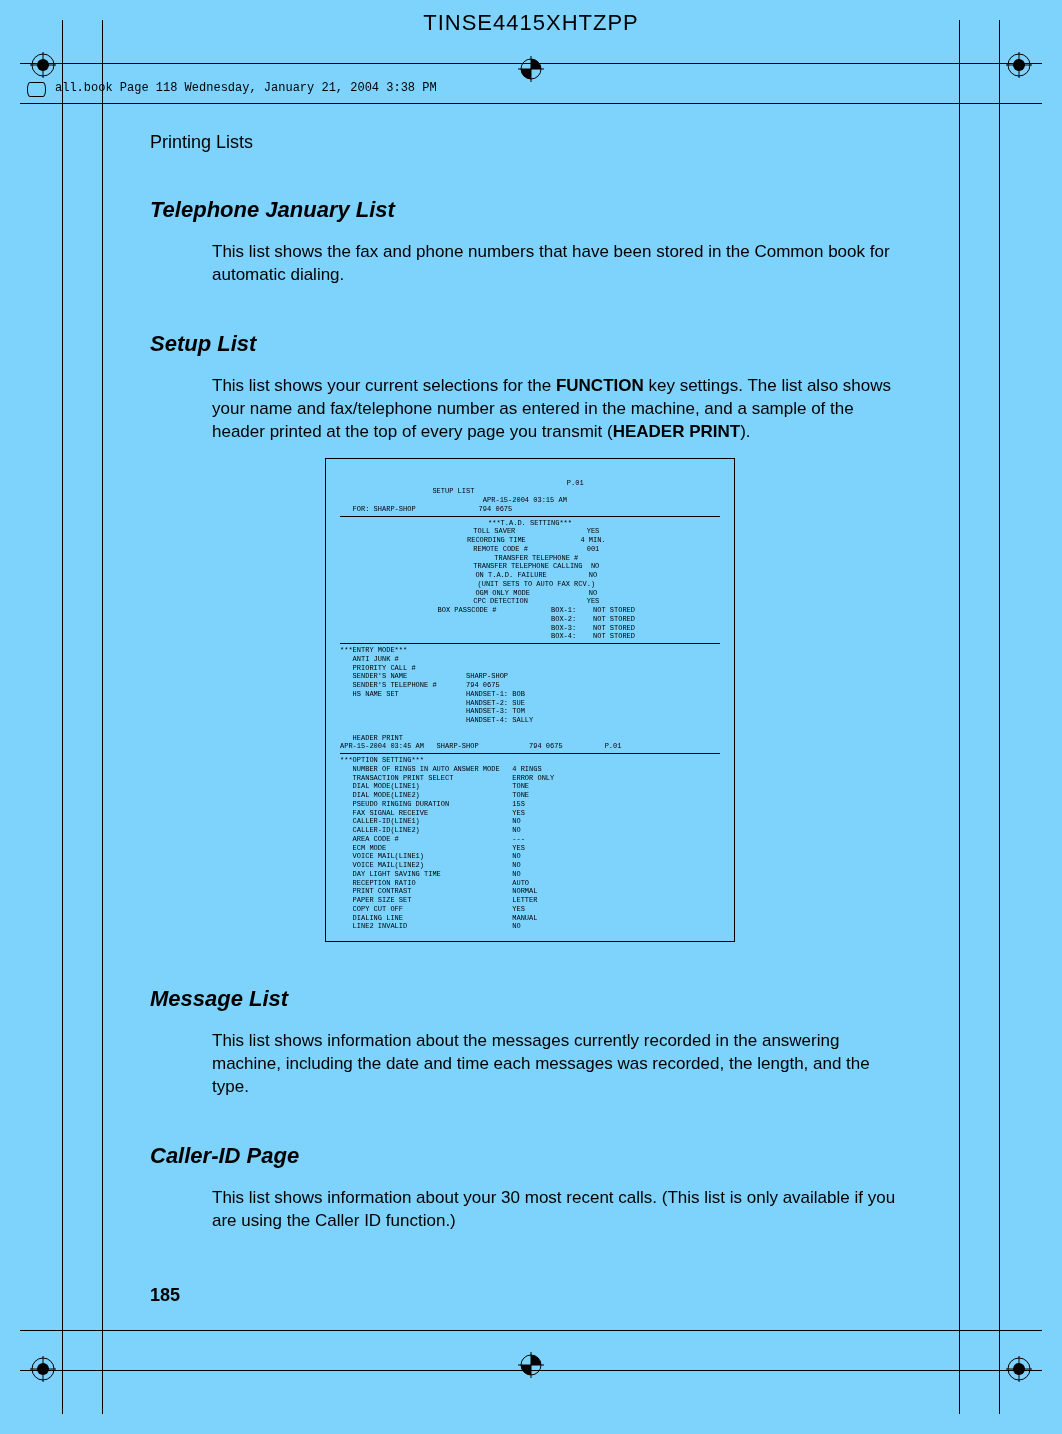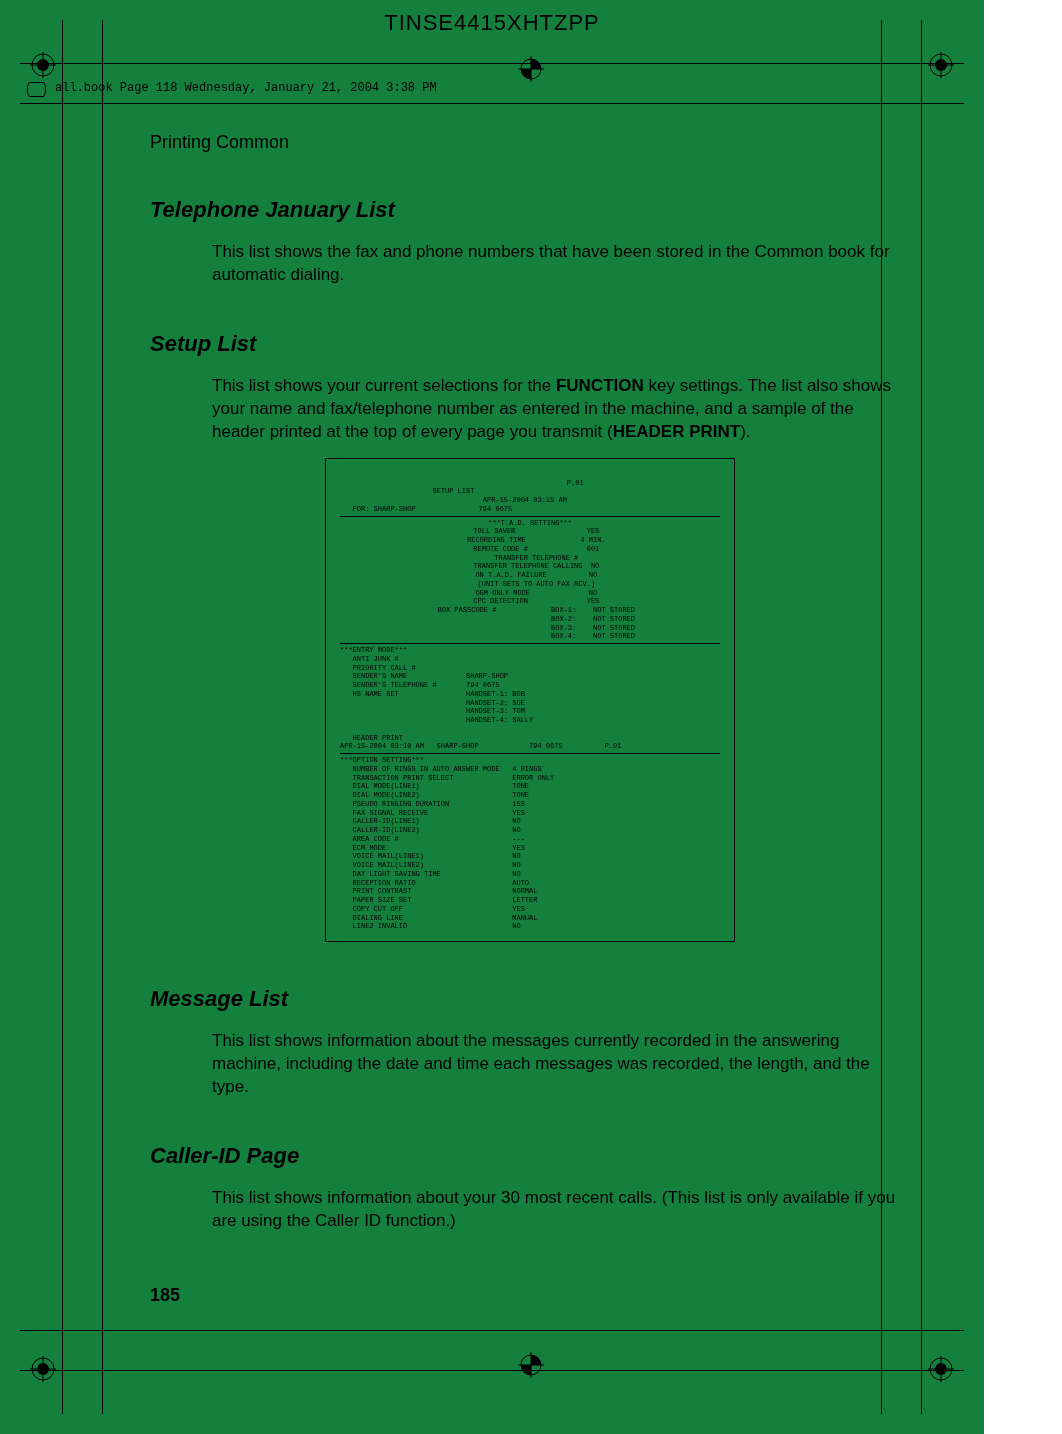--- a/index.html
+++ b/index.html
@@ -1,16 +1,16 @@
 <!DOCTYPE html>
 <html><head>
 <meta charset="utf-8">
 <style>
   html,body{margin:0;padding:0;background:#fff;font-family:Georgia,'Times New Roman',serif;color:#000}
-  .page{width:984px;height:1434px;position:relative;background:#15803d}
+  .page{width:1062px;height:1434px;position:relative;background:#7dd3fc}
   .header-code{position:absolute;top:10px;left:0;right:0;text-align:center;font-family:Arial,Helvetica,sans-serif;font-size:22px;letter-spacing:1px}
   .reg-mark{position:absolute}
   .reg-mark svg{display:block}
   .book-line{position:absolute;top:81px;left:55px;font-family:'Courier New',monospace;font-size:12px;white-space:nowrap}
   .book-line::before{content:"";position:absolute;left:-28px;top:1px;width:17px;height:13px;border:1px solid #000;border-radius:3px 3px 3px 3px / 7px 7px 7px 7px}
   .top-rule-outer{position:absolute;top:63px;left:20px;right:20px;height:1px;background:#000}
   .top-rule-inner{position:absolute;top:103px;left:20px;right:20px;height:1px;background:#000}
   .bot-rule-inner{position:absolute;bottom:103px;left:20px;right:20px;height:1px;background:#000}
   .bot-rule-outer{position:absolute;bottom:63px;left:20px;right:20px;height:1px;background:#000}
   .left-rule-outer{position:absolute;top:20px;bottom:20px;left:62px;width:1px;background:#000}
@@ -90,21 +90,21 @@
         <line x1="0" y1="13" x2="26" y2="13" stroke="#000"></line>
         <line x1="13" y1="0" x2="13" y2="26" stroke="#000"></line>
         <path d="M13 3 A10 10 0 0 1 23 13 L13 13 Z" fill="#000"></path>
         <path d="M13 23 A10 10 0 0 1 3 13 L13 13 Z" fill="#000"></path>
       </svg>
   </div>
 
   <div class="book-line">all.book  Page 118  Wednesday, January 21, 2004  3:38 PM</div>
 
   <div class="content">
-    <div class="running-head">Printing Common</div>
+    <div class="running-head">Printing Lists</div>
 
     <div class="section-title">Telephone January List</div>
     <div class="body-para">This list shows the fax and phone numbers that have been stored in the Common book for automatic dialing.</div>
 
     <div class="section-title">Setup List</div>
     <div class="body-para">
       <span>This list shows your current selections for the </span><b>FUNCTION</b><span> key settings. The list also shows your name and fax/telephone number as entered in the machine, and a sample of the header printed at the top of every page you transmit (</span><b>HEADER PRINT</b><span>).</span>
     </div>
 
     <div class="setup-img" id="setup-printout"><div style="white-space: pre;">                                                      P.01
@@ -127,21 +127,21 @@
    ANTI JUNK #
    PRIORITY CALL #
    SENDER'S NAME              SHARP-SHOP
    SENDER'S TELEPHONE #       794 0675
    HS NAME SET                HANDSET-1: BOB
                               HANDSET-2: SUE
                               HANDSET-3: TOM
                               HANDSET-4: SALLY
 
    HEADER PRINT
-APR-15-2004 03:10 AM   SHARP-SHOP            794 0675          P.01</div><hr><div style="white-space: pre;">***OPTION SETTING***
+APR-15-2004 03:45 AM   SHARP-SHOP            794 0675          P.01</div><hr><div style="white-space: pre;">***OPTION SETTING***
    NUMBER OF RINGS IN AUTO ANSWER MODE   4 RINGS
    TRANSACTION PRINT SELECT              ERROR ONLY
    DIAL MODE(LINE1)                      TONE
    DIAL MODE(LINE2)                      TONE
    PSEUDO RINGING DURATION               15S
    FAX SIGNAL RECEIVE                    YES
    CALLER-ID(LINE1)                      NO
    CALLER-ID(LINE2)                      NO
    AREA CODE #                           ---
    ECM MODE                              YES

